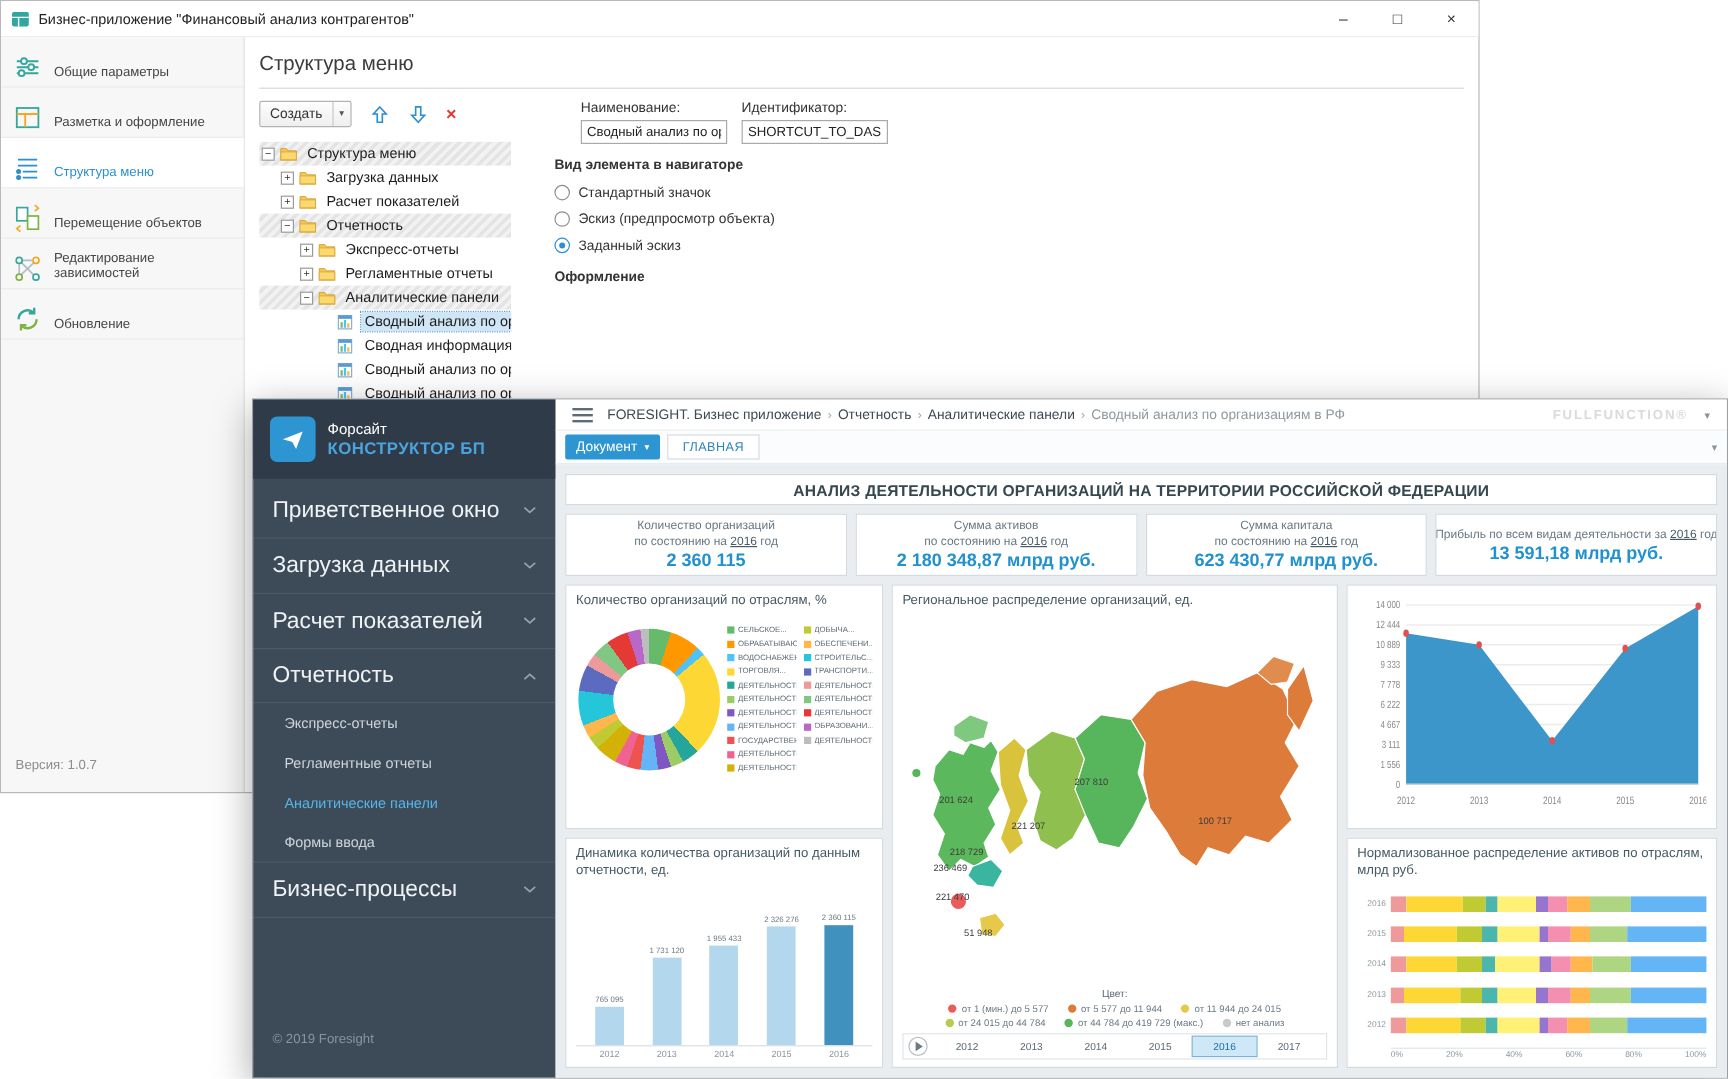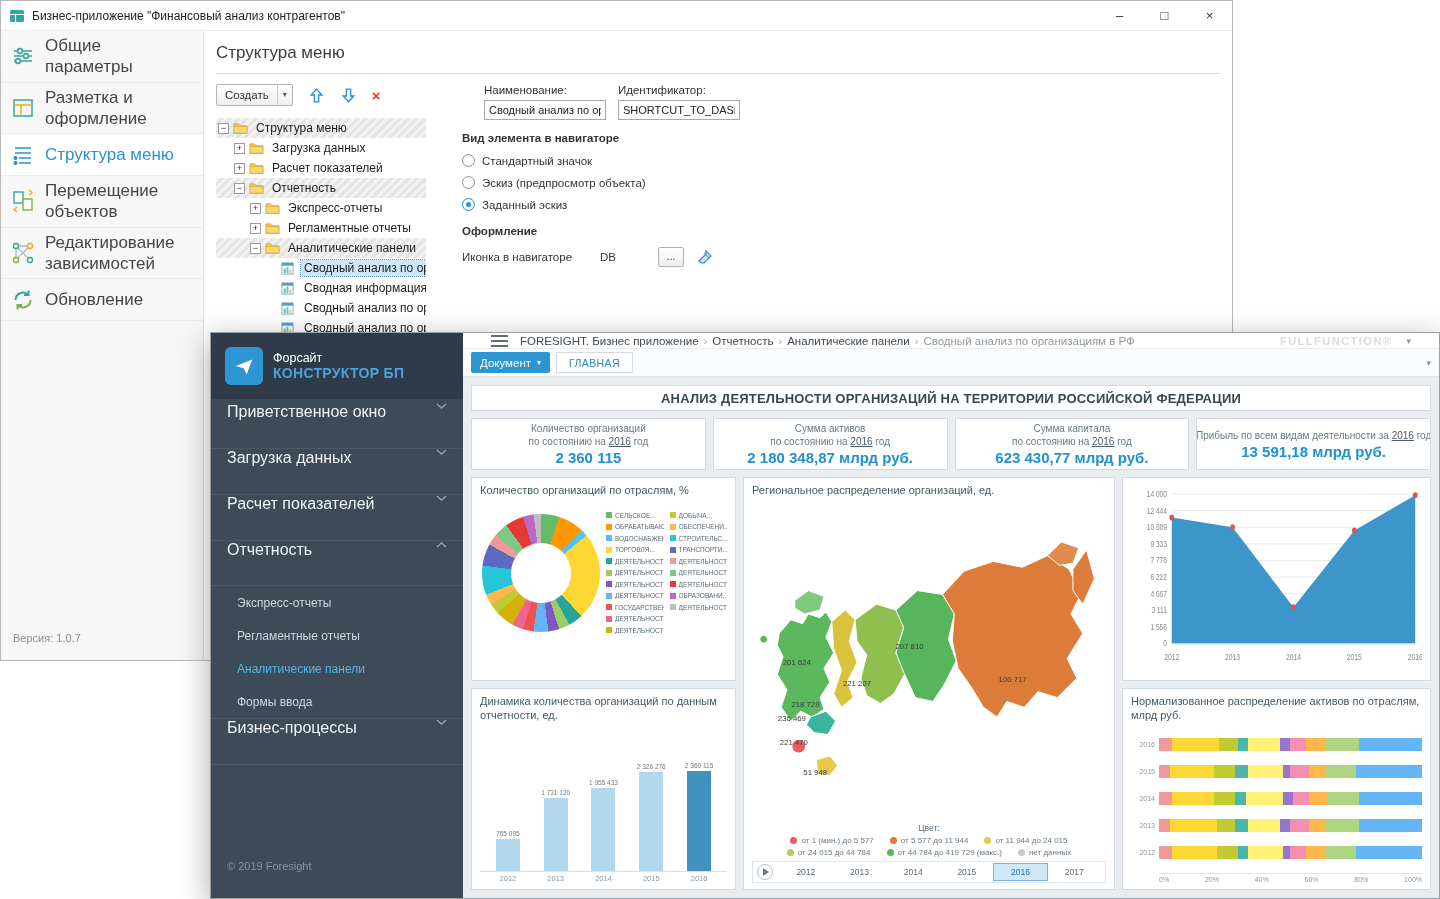--- a/index.html
+++ b/index.html
@@ -10,22 +10,22 @@
   
   .config-window{position:absolute;left:0;top:0;width:1233px;height:661px;background:#fff;
     border:1px solid #b9b9b9;display:flex;flex-direction:column;z-index:1;}
   .titlebar{height:30px;display:flex;align-items:center;background:#fff;border-bottom:1px solid #ededed;padding-left:8px;}
   .app-ico{width:16px;height:16px;margin-right:7px;display:inline-flex;}
   .tb-title{font-size:12px;color:#222;}
   .tb-btns{margin-left:auto;display:flex;height:30px;}
   .tbb{width:45px;text-align:center;line-height:30px;font-size:13px;color:#333;}
   .config-body{flex:1;display:flex;min-height:0;}
   .config-sidebar{width:203px;background:#f7f7f7;border-right:1px solid #e2e2e2;position:relative;}
-  .cs-item{min-height:42px;display:flex;align-items:center;gap:10px;padding:4px 10px;
-    border-bottom:1px solid #ececec;font-size:17px;color:#454545;line-height:1.25;}
+  .cs-item{min-height:42px;display:flex;align-items:flex-end;gap:10px;padding:4px 10px;
+    border-bottom:1px solid #ececec;font-size:11px;color:#454545;line-height:1.25;}
   .cs-item.active{background:#fff;color:#2e8fd0;}
   .cs-ico{width:24px;height:24px;flex:0 0 24px;display:inline-flex;}
   .version{position:absolute;left:12px;bottom:16px;font-size:11px;color:#8c8c8c;}
   .config-main{flex:1;padding:8px 12px;overflow:hidden;}
   .cm-title{font-size:17px;color:#3c3c3c;margin:4px 0 10px;}
   .cm-hr{border:none;border-top:1px solid #d8d8d8;margin:0 0 10px;}
   .content-row{display:flex;}
   .left-col{width:232px;flex:0 0 232px;}
   .toolbar{display:flex;align-items:center;gap:15px;margin-bottom:12px;}
   .btn-create{display:flex;align-items:center;border:1px solid #b3b3b3;background:linear-gradient(#fdfdfd,#efefef);
@@ -64,30 +64,30 @@
   .web-window{position:absolute;left:210px;top:332px;width:1230px;height:567px;background:#fff;
     border:1px solid #9aa0a6;box-shadow:0 8px 30px rgba(0,0,0,.35);display:flex;z-index:2;}
   .web-sidebar{width:252px;flex:0 0 252px;background:#3d4a57;display:flex;flex-direction:column;}
   .logo-block{height:66px;background:#2f3b48;display:flex;align-items:center;gap:10px;padding:0 14px;}
   .logo-icon{width:38px;height:38px;flex:0 0 38px;border-radius:6px;background:#2e95d3;
     display:flex;align-items:center;justify-content:center;}
   .logo-text .l1{color:#fff;font-size:12.5px;}
   .logo-text .l2{color:#4aa3dc;font-size:14px;font-weight:bold;letter-spacing:.3px;}
   .app-menu{flex:1;padding-top:4px;}
   .menu-section{border-bottom:1px solid rgba(255,255,255,.08);}
-  .menu-head{height:45px;display:flex;align-items:flex-start;justify-content:space-between;
-    padding:0 16px;color:#eef2f5;font-size:16px;}
+  .menu-head{height:45px;display:flex;align-items:center;justify-content:space-between;
+    padding:0 16px;color:#eef2f5;font-size:19px;}
   .menu-head.open{border-bottom:1px solid rgba(255,255,255,.08);}
   .chevron{display:inline-flex;}
   .chevron.up svg{transform:rotate(180deg);}
   .menu-sub{height:33px;display:flex;align-items:center;padding:0 16px 0 26px;color:#cdd6dd;font-size:12px;}
   .menu-sub.active{color:#56b6e8;}
   .copyright{padding:14px 16px 26px;color:#8795a1;font-size:11px;}
   .web-right{flex:1;display:flex;flex-direction:column;min-width:0;}
-  .crumb-row{height:16px;display:flex;align-items:center;padding:0 28px;border-bottom:1px solid #ececec;background:#fff;}
+  .crumb-row{height:26px;display:flex;align-items:center;padding:0 14px;border-bottom:1px solid #ececec;background:#fff;}
   .hamburger{display:inline-flex;flex-direction:column;gap:3px;margin-right:12px;}
   .hamburger i{width:17px;height:2px;background:#5f6b76;}
   .breadcrumb{display:flex;align-items:center;}
   .crumb{color:#3f4a52;font-size:11.5px;}
   .crumb.last{color:#90999f;}
   .crumb-sep{color:#a0a8ae;margin:0 5px;font-size:11px;}
   .watermark{margin-left:auto;color:#d8dbde;font-size:11px;font-weight:bold;letter-spacing:1.5px;margin-right:14px;}
   .hdr-caret{color:#8a949c;font-size:9px;}
   .tab-row{height:28px;display:flex;align-items:center;padding:0 8px;background:#fbfcfd;border-bottom:1px solid #e4e7ea;}
   .doc-btn{background:#2e95d3;color:#fff;font-size:11.5px;height:21px;padding:0 9px;border-radius:2px;
@@ -417,31 +417,20 @@
                 <div class="radio-row">
                   <span class="radio"></span>
                   <span>Эскиз (предпросмотр объекта)</span>
                 </div>
                 <div class="radio-row">
                   <span class="radio sel"></span>
                   <span>Заданный эскиз</span>
                 </div>
               </div>
             <div class="group-title appearance">Оформление</div>
-            <div class="icon-row">
-              <span>Иконка в навигаторе</span>
-              <span class="icon-val">DB</span>
-              <span class="btn-browse">...</span>
-              <span class="clear-ico">
-                  <svg viewBox="0 0 18 18">
-                    <path d="M10 3l5 5-7 7H5l-2-2 7-7z" fill="#cfe6f7" stroke="#2e8fd0" stroke-width="1.2"></path>
-                    <path d="M8 5l5 5" stroke="#2e8fd0"></path>
-                  </svg>
-                </span>
-            </div>
           </div>
         </div>
       </main>
     </div>
   </section>
 
   <section class="web-window">
     <aside class="web-sidebar">
       <div class="logo-block">
         <span class="logo-icon">
@@ -746,21 +735,21 @@
                     <span class="ml-item">
                       <span class="ml-dot" style="background: rgb(181, 204, 78);"></span>
                       <span>от 24 015 до 44 784</span>
                     </span>
                     <span class="ml-item">
                       <span class="ml-dot" style="background: rgb(87, 182, 92);"></span>
                       <span>от 44 784 до 419 729 (макс.)</span>
                     </span>
                     <span class="ml-item">
                       <span class="ml-dot" style="background: rgb(201, 201, 201);"></span>
-                      <span>нет данных</span>
+                      <span>нет анализ</span>
                     </span>
                   </div>
               </div>
               <div class="timeline">
                 <span class="play">
                     <span class="tri"></span>
                   </span>
                 <div class="years">
                     <div class="year-cell">2012</div>
                     <div class="year-cell">2013</div>

